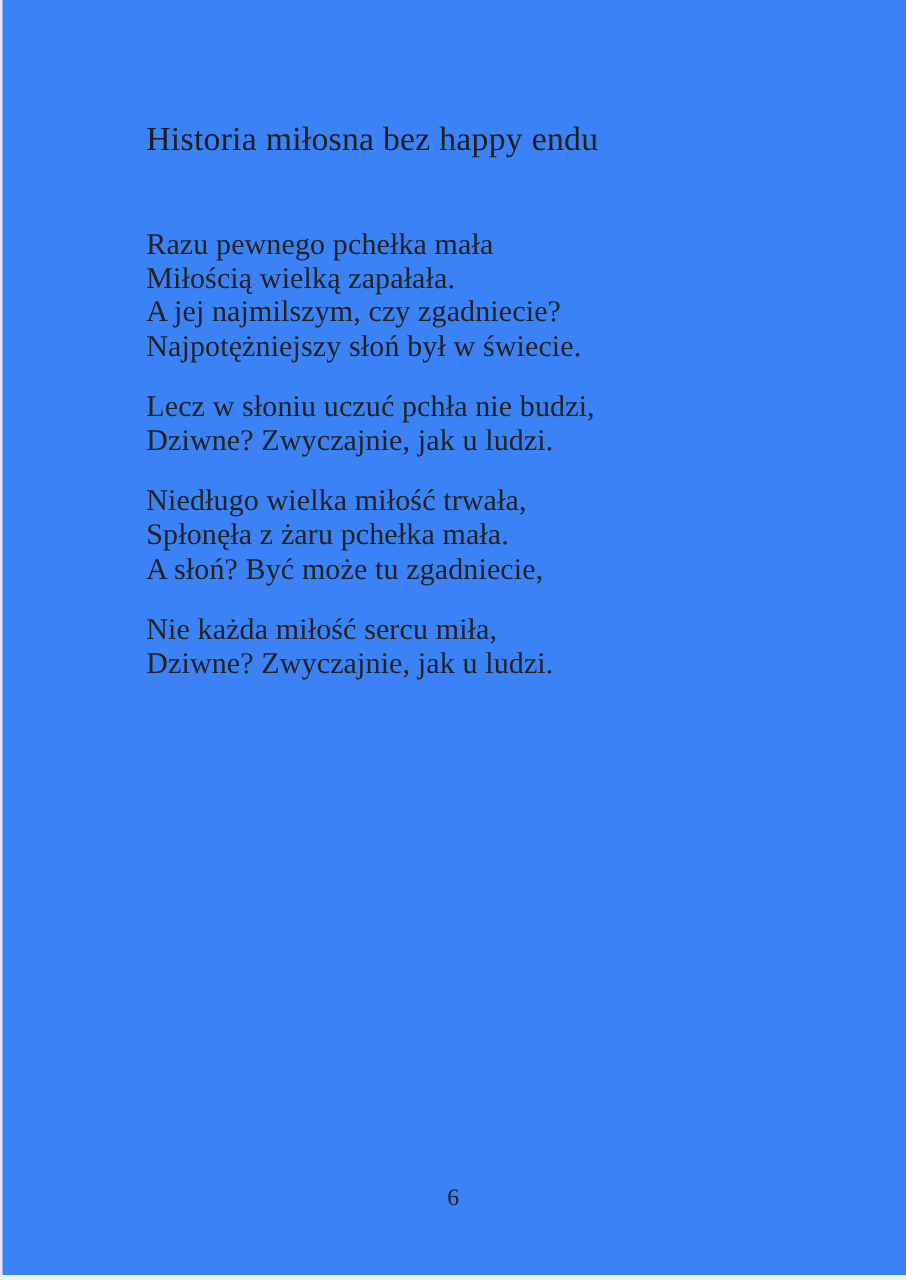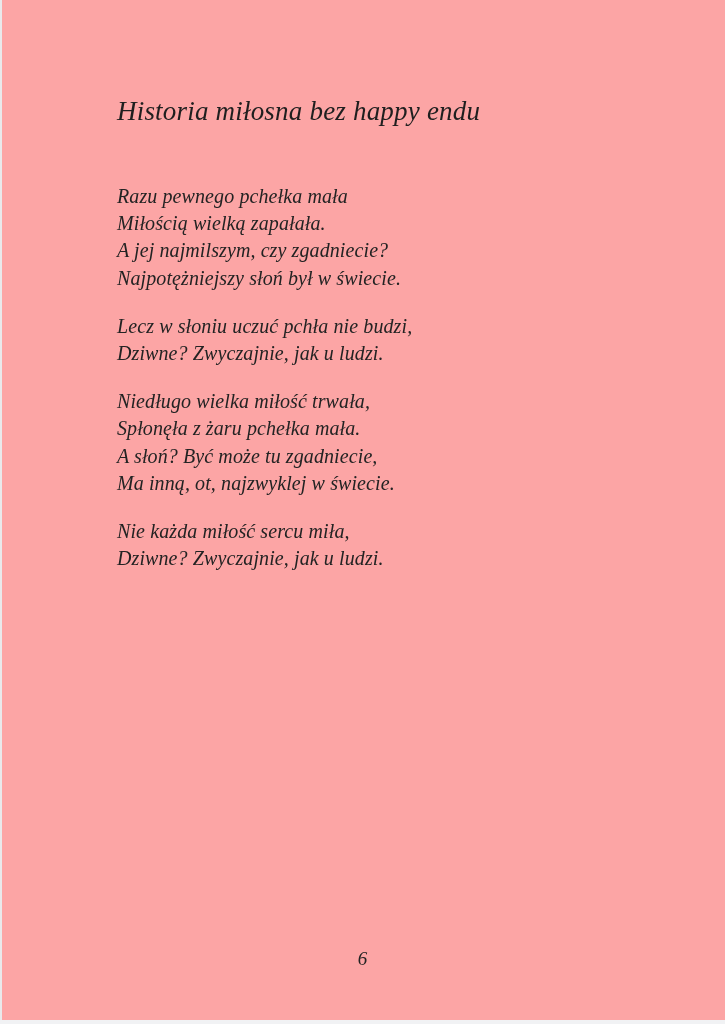--- a/index.html
+++ b/index.html
@@ -11,22 +11,21 @@
     height: 1024px;
     background: #ffffff;
     position: relative;
     overflow: hidden;
     font-family: "Liberation Serif", "DejaVu Serif", serif;
     color: #212121;
   }
   .page {
     position: absolute;
     inset: 0;
-    background: #fca5a5;
-    font-style: italic;
+    background: #3b82f6;
   }
   .page-edge-left {
     position: absolute;
     left: 0;
     top: 0;
     width: 2px;
     height: 100%;
     background: #e9e9eb;
   }
   .page-edge-bottom {
@@ -48,21 +47,21 @@
     font-weight: 400;
     line-height: 32px;
     margin: 0 0 56px 0;
     letter-spacing: 0.2px;
     color: #1f1f1f;
   }
   .stanza {
     margin: 0 0 21px 0;
   }
   .poem-line {
-    font-size: 20px;
+    font-size: 24px;
     line-height: 27.2px;
     margin: 0;
     color: #232323;
     letter-spacing: 0.1px;
   }
   .footer {
     position: absolute;
     left: 0;
     top: 948px;
     width: 100%;
@@ -92,21 +91,20 @@
 
     <div class="stanza">
       <p class="poem-line">Lecz w słoniu uczuć pchła nie budzi,</p>
       <p class="poem-line">Dziwne? Zwyczajnie, jak u ludzi.</p>
     </div>
 
     <div class="stanza">
       <p class="poem-line">Niedługo wielka miłość trwała,</p>
       <p class="poem-line">Spłonęła z żaru pchełka mała.</p>
       <p class="poem-line">A słoń? Być może tu zgadniecie,</p>
-      <p class="poem-line">Ma inną, ot, najzwyklej w świecie.</p>
     </div>
 
     <div class="stanza">
       <p class="poem-line">Nie każda miłość sercu miła,</p>
       <p class="poem-line">Dziwne? Zwyczajnie, jak u ludzi.</p>
     </div>
   </div>
 
   <div class="footer">
     <span class="page-number">6</span>

